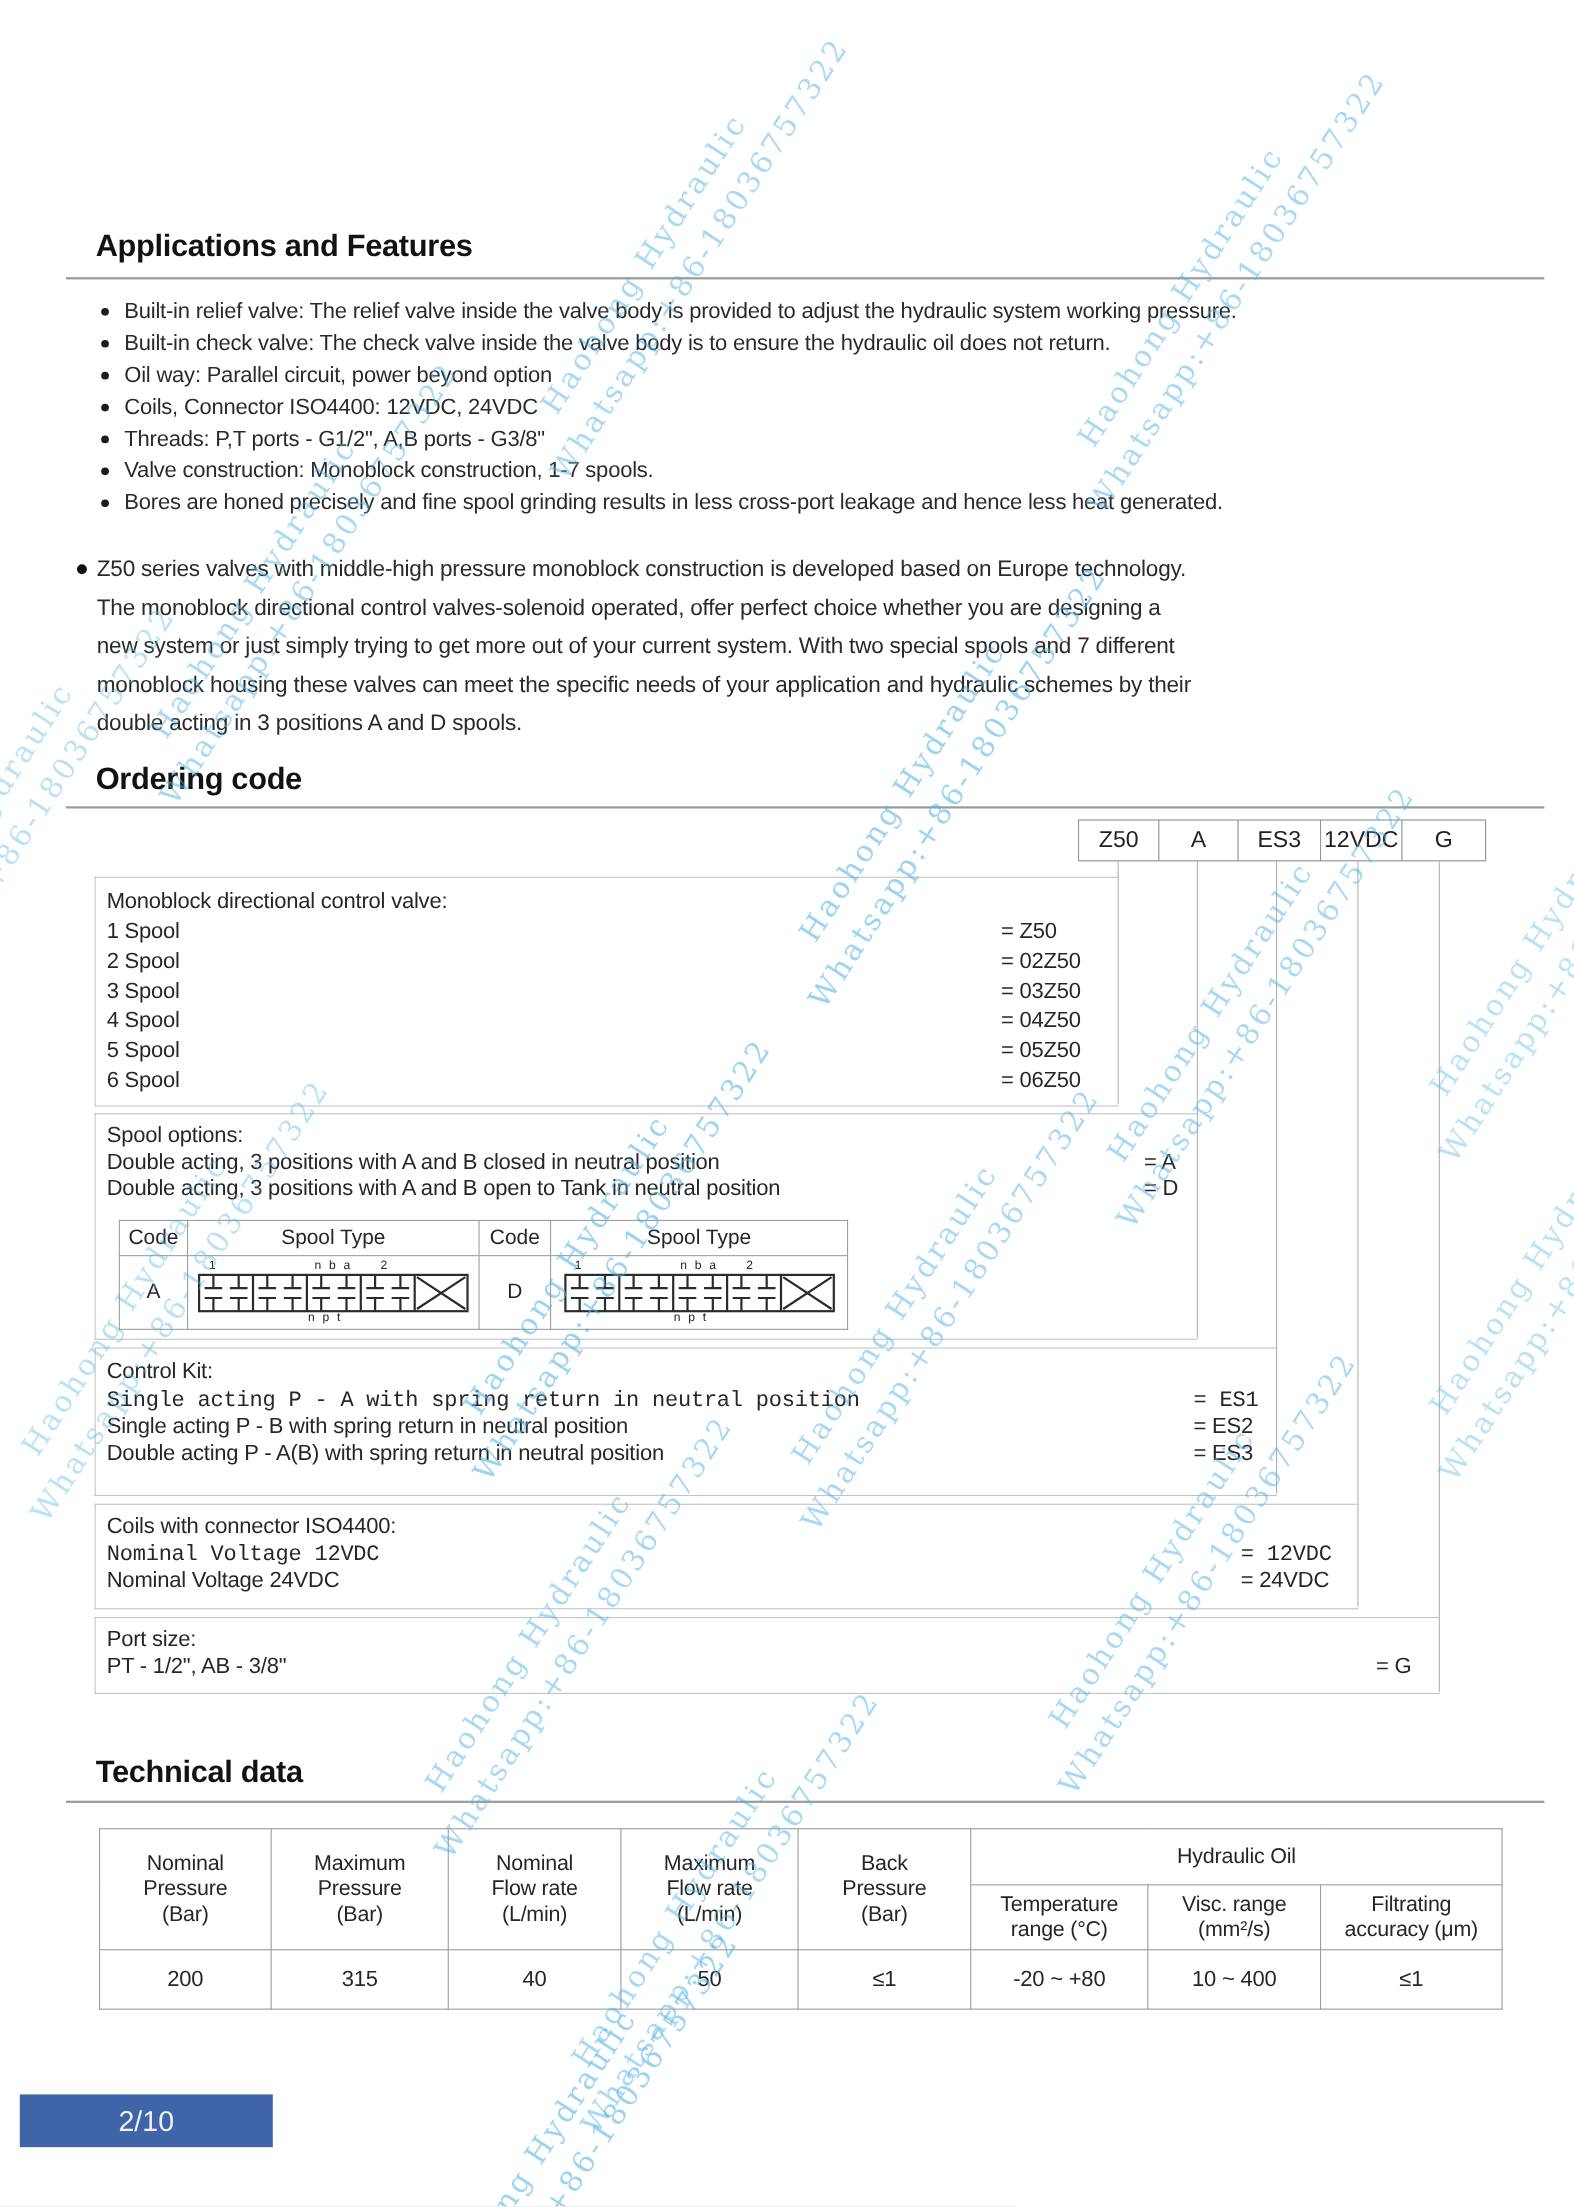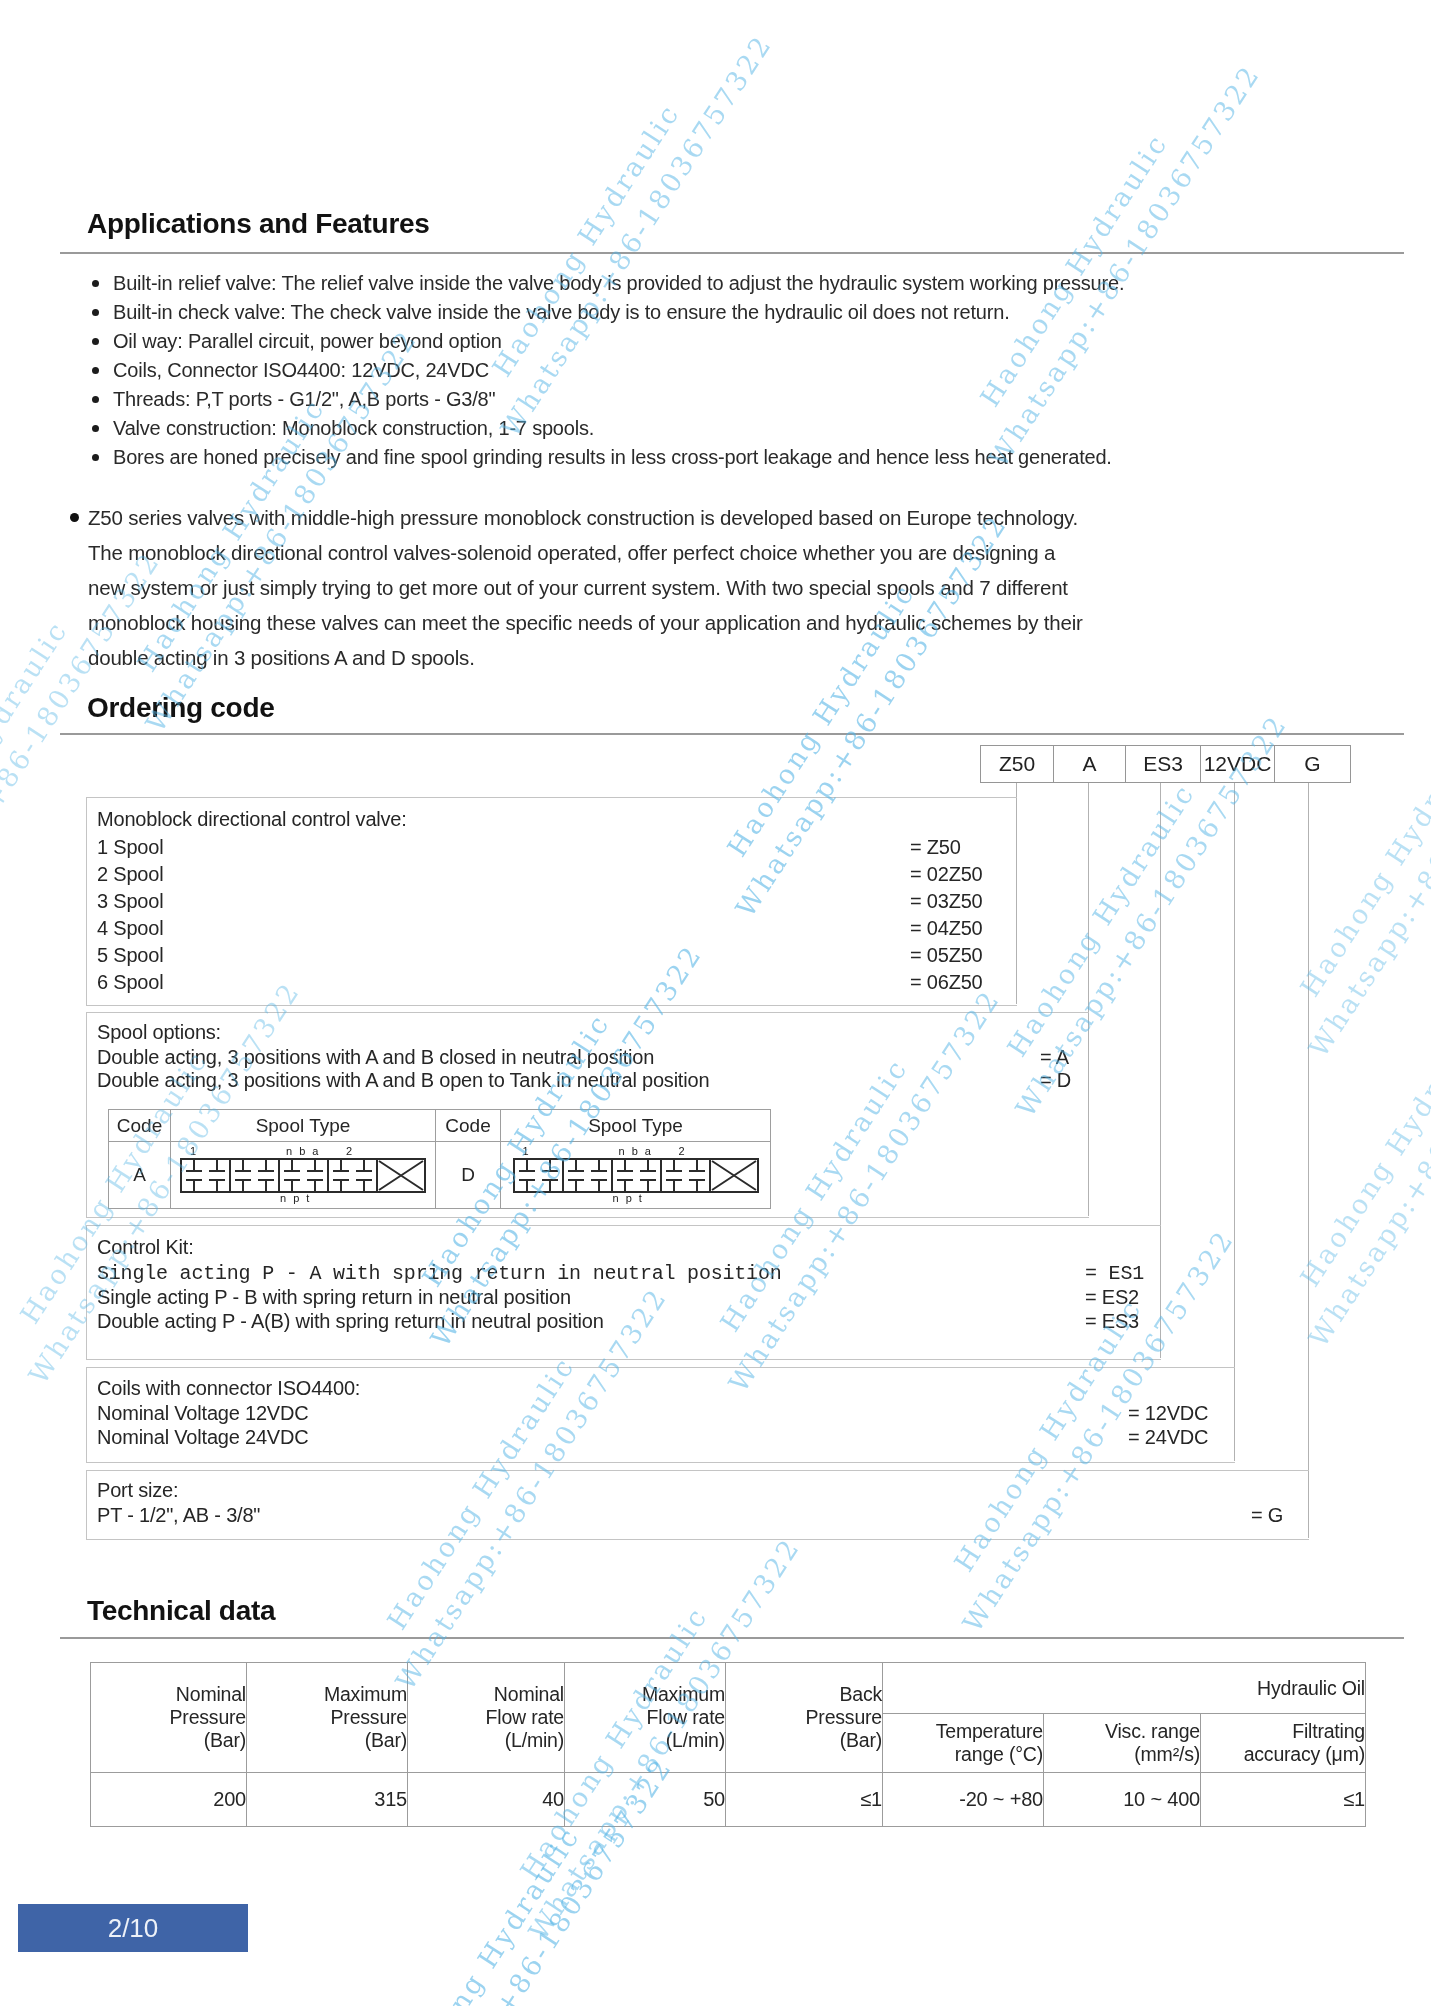--- a/index.html
+++ b/index.html
@@ -44,21 +44,21 @@
   }
   .spool-table .hrow th { height:31px; }
   .spool-table .brow td { height:66px; }
   .spool-code { font-size:20px; }
   .spool-diagram { position:relative; width:250px; height:58px; margin:0 auto; }
   .spool-diagram svg { position:absolute; left:0; top:0; }
   .sd-label { position:absolute; font-size:11px; color:#222; letter-spacing:2px; white-space:nowrap; }
   
   .tech-table { position:absolute; left:90px; top:1662px; border-collapse:collapse; table-layout:fixed; background:transparent; }
   .tech-table th, .tech-table td {
-    border:1px solid #9c9c9c; font-weight:normal; text-align:right; vertical-align:middle;
+    border:1px solid #9c9c9c; font-weight:normal; text-align:center; vertical-align:middle;
     font-size:19.5px; color:#262626; padding:0; white-space:pre-line; letter-spacing:-0.2px;
   }
   .tech-table .grow th { height:50px; }
   .tech-table .srow th { height:58px; }
   .tech-table .drow td { height:53px; font-size:20px; }
   
   .footer {
     position:absolute; left:18px; top:1904px; width:230px; height:48px;
     background:#3f64a7; color:#edf1f8; font-size:26px;
     display:flex; align-items:center; justify-content:center; z-index:6;
@@ -244,21 +244,21 @@
         <span class="oc-value" style="left:998px;">= ES2</span>
       </div>
     <div class="oc-row" style="top:84px;">
         <span class="oc-label">Double acting P - A(B) with spring return in neutral position</span>
         <span class="oc-value" style="left:998px;text-align:center;">= ES3</span>
       </div>
   </div>
 
   <div class="oc-block" style="top:1367px; width:1148px; height:94px;">
     <div class="oc-title" style="top:9px;">Coils with connector ISO4400:</div>
-    <div class="oc-row" style="top:34px;">
+    <div class="oc-row" style="top:34px;font-family:Liberation Mono, monospace;">
         <span class="oc-label">Nominal Voltage 12VDC</span>
         <span class="oc-value" style="left:1041px;">= 12VDC</span>
       </div>
     <div class="oc-row" style="top:58px;">
         <span class="oc-label">Nominal Voltage 24VDC</span>
         <span class="oc-value" style="left:1041px;">= 24VDC</span>
       </div>
   </div>
 
   <div class="oc-block" style="top:1470px; width:1222px; height:68px;">

